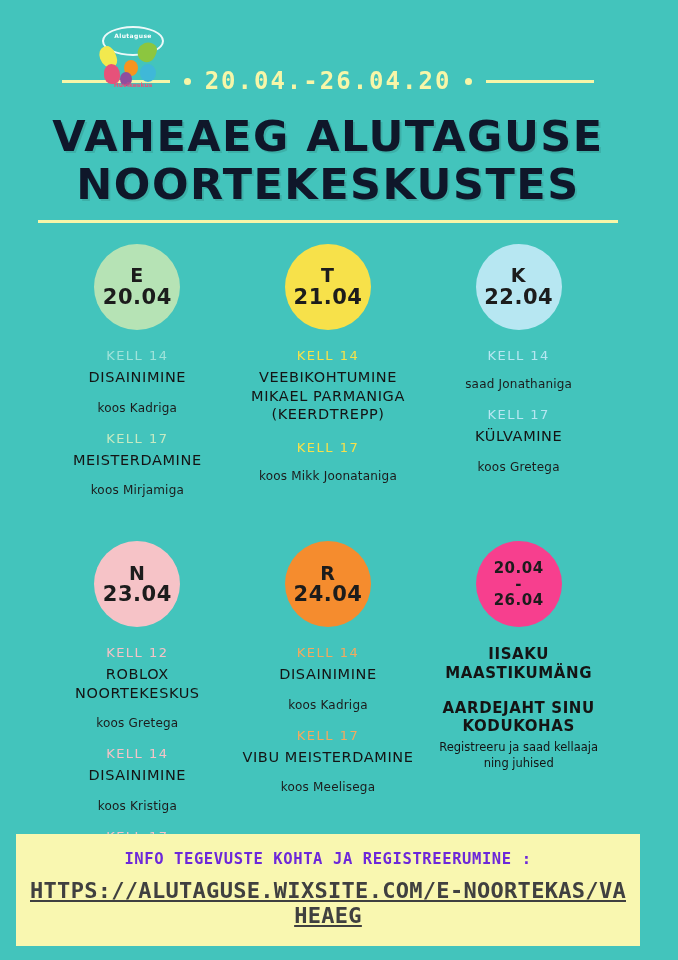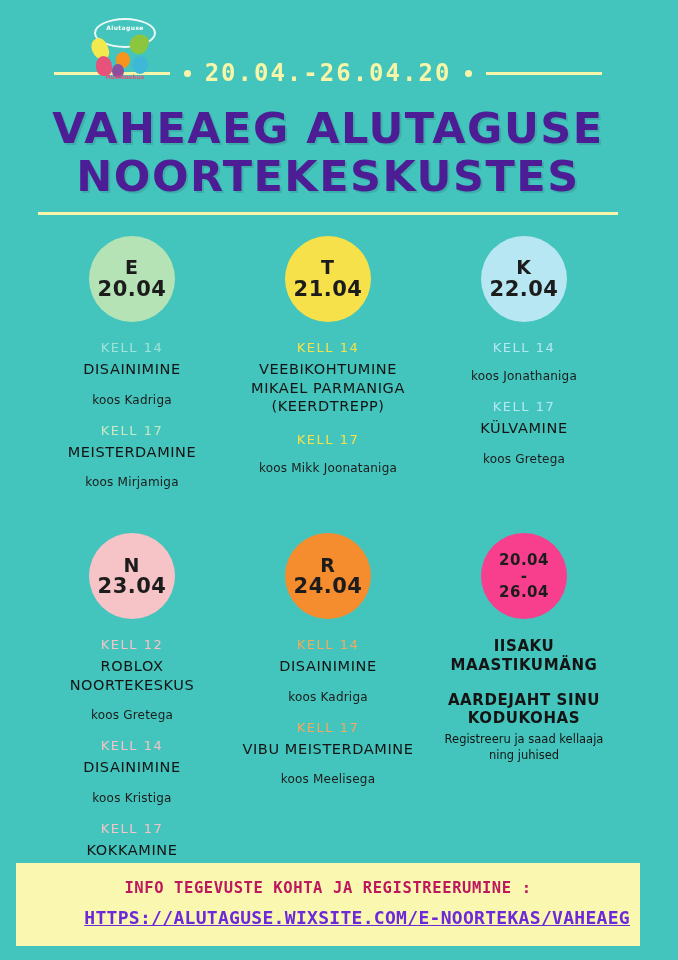--- a/index.html
+++ b/index.html
@@ -9,21 +9,21 @@
   }
   body {
     background: #43c4bc;
     position: relative;
     overflow: hidden;
   }
   .poster {
     width: 656px; height: 960px;
     position: relative;
     background: #43c4bc;
-    padding: 8px;
+    padding: 16px;
   }
 
   
   .header {
     position: relative;
     padding-top: 14px;
     height: 210px;
   }
   .logo {
     position: absolute;
@@ -94,21 +94,21 @@
   .dot {
     width: 7px; height: 7px;
     border-radius: 50%;
     background: #f7f6a8;
     flex: 0 0 auto;
   }
 
   .title {
     margin-top: 16px;
     text-align: center;
-    color: #4c1d95;
+    color: #0f172a;
     font-family: "DejaVu Sans", sans-serif;
     font-weight: bold;
     font-size: 43px;
     line-height: 1.12;
     letter-spacing: 1.5px;
     text-shadow: 2px 2px 0 rgba(0,0,0,.10);
   }
   .title-underline {
     margin: 12px auto 0;
     width: 580px;
@@ -185,32 +185,31 @@
     left: 16px; right: 16px; bottom: 14px;
     background: #f9f7b0;
     padding: 16px 10px 18px;
     text-align: center;
   }
   .footer .line1 {
     font-family: "DejaVu Sans Mono", monospace;
     font-weight: bold;
     font-size: 15.5px;
     letter-spacing: .6px;
-    color: #be185d;
+    color: #6d28d9;
     margin-bottom: 10px;
   }
   .footer .line2 {
     font-family: "DejaVu Sans Mono", monospace;
     font-weight: bold;
-    font-size: 18px;
+    font-size: 22px;
     letter-spacing: .3px;
-    color: #6d28d9;
+    color: #404040;
     text-decoration: underline;
     word-break: break-all;
-    text-align: right;
   }
 </style>
 </head>
 <body>
 
 <div class="poster">
 
   <div class="header">
 
     <div class="logo">
@@ -277,21 +276,21 @@
       </div>
     </div>
 
     <div class="cell">
       <div class="badge" style="background:#b7e7f2">
         <span class="letter">K</span>
         <span class="date">22.04</span>
       </div>
       <div class="block">
         <div class="kell" style="color:#b7e7f2">KELL 14</div>
-        <div class="with">koos Jonathaniga</div>
+        <div class="with">saad Jonathaniga</div>
       </div>
       <div class="block">
         <div class="kell" style="color:#b7e7f2">KELL 17</div>
         <div class="act" style="white-space:pre-line">KÜLVAMINE</div>
         <div class="with">koos Gretega</div>
       </div>
     </div>
 
     <div class="cell">
       <div class="badge" style="background:#f6c3c7">

